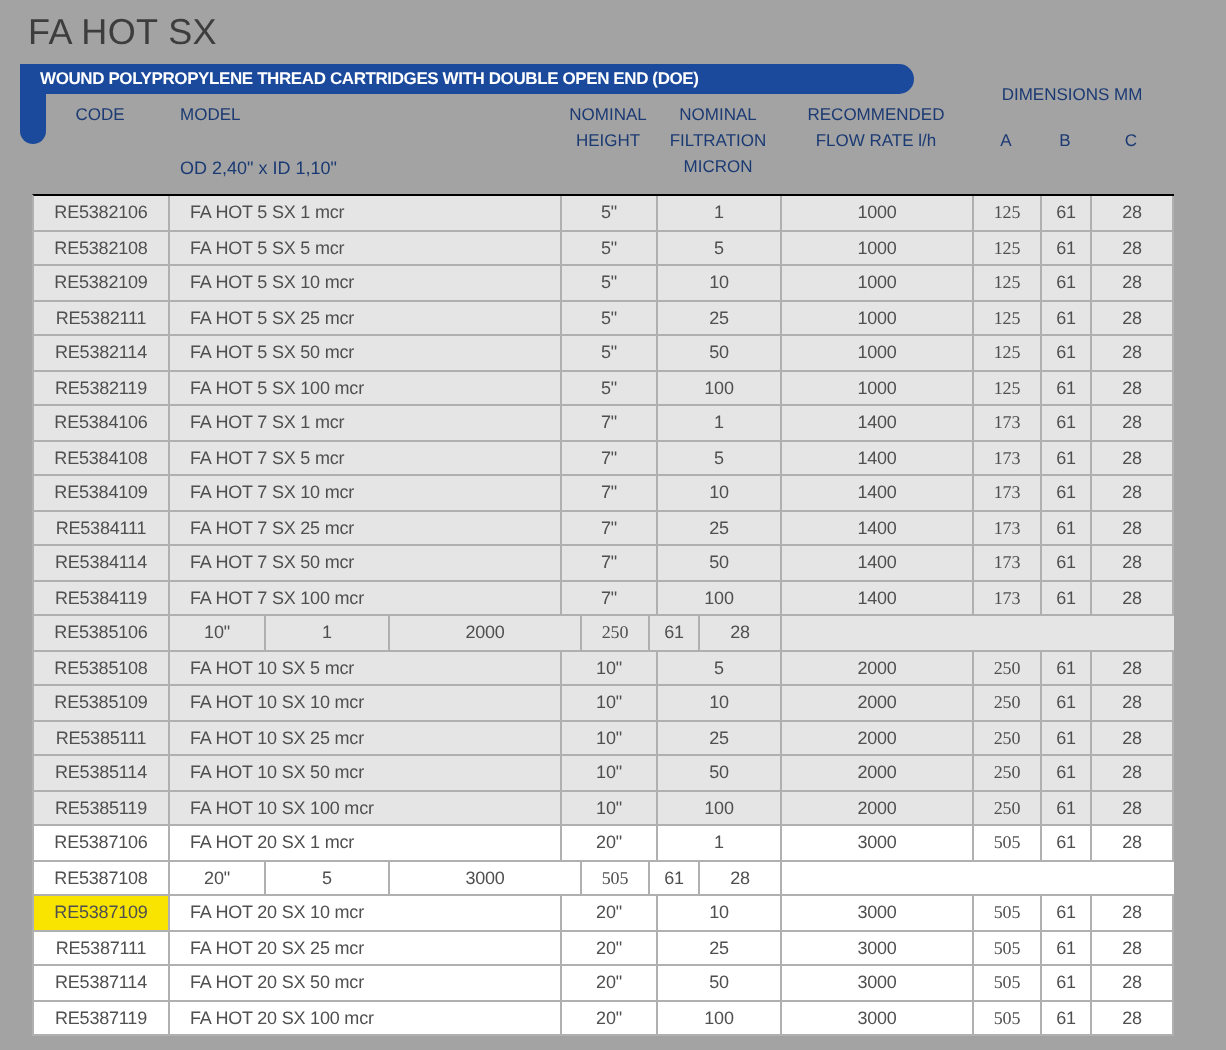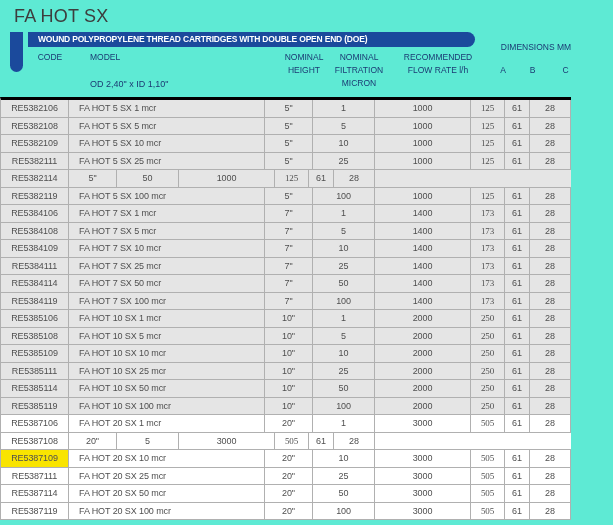--- a/index.html
+++ b/index.html
@@ -1,29 +1,29 @@
 <!DOCTYPE html>
 <html><head>
 <meta charset="utf-8">
 <style>
   html,body{margin:0;padding:0;background:#fff;}
   .page{
-    position:relative;width:613px;height:525px;background:#5eead4;overflow:hidden;
+    position:relative;width:613px;height:525px;background:#a3a3a3;overflow:hidden;
     font-family:"Liberation Sans", sans-serif;
   }
   .title{
     position:absolute;left:14px;top:6px;font-size:18px;color:#3d3d3d;
     font-weight:400;letter-spacing:0.2px;
   }
   .banner-tab{
     position:absolute;left:10px;top:32px;width:13px;height:40px;
     background:#1b4a9c;border-radius:0 0 7px 7px;
   }
   .banner{
-    position:absolute;left:28px;top:32px;width:447px;height:15px;
+    position:absolute;left:10px;top:32px;width:447px;height:15px;
     background:#1b4a9c;border-radius:0 8px 8px 0;
   }
   .banner span{
     display:block;padding-left:10px;line-height:15px;color:#ffffff;
     font-weight:bold;font-size:8.5px;letter-spacing:-0.2px;white-space:nowrap;
   }
   .hcell{
     position:absolute;color:#1b3a73;font-weight:normal;font-size:8.5px;
     line-height:13px;white-space:pre-line;text-align:center;
   }
@@ -31,22 +31,22 @@
   .h-model{left:90px;top:51px;text-align:left;}
   .h-model-sub{left:90px;top:78px;text-align:left;font-size:9px;}
   .h-height{left:280px;top:51px;width:48px;}
   .h-micron{left:328px;top:51px;width:62px;}
   .h-flow{left:390px;top:51px;width:96px;}
   .h-dims{left:486px;top:41px;width:100px;}
   .h-abc{left:486px;top:64px;width:100px;display:flex;}
   .h-abc div{line-height:13px;}
   .h-a{width:34px;} .h-b{width:25px;} .h-c{width:41px;}
   .tbody{
-    position:absolute;left:0;top:97px;width:570px;
-    border-top:3px solid #000000;border-left:1px solid #b0b0b0;
+    position:absolute;left:16px;top:97px;width:570px;
+    border-top:1px solid #000000;border-left:1px solid #b0b0b0;
   }
   .row{
     display:flex;height:17.5px;box-sizing:border-box;
     border-bottom:1px solid #b0b0b0;background:#ffffff;
   }
   .row.shaded{background:#e5e5e5;}
   .cell{
     box-sizing:border-box;border-right:1px solid #b0b0b0;
     display:flex;align-items:center;justify-content:center;
     font-size:9px;color:#4f4f4f;letter-spacing:-0.1px;white-space:nowrap;overflow:hidden;
@@ -127,20 +127,21 @@
         <div class="cell c-model">FA HOT 5 SX 25 mcr</div>
         <div class="cell c-height">5"</div>
         <div class="cell c-micron">25</div>
         <div class="cell c-flow">1000</div>
         <div class="cell c-a">125</div>
         <div class="cell c-b">61</div>
         <div class="cell c-c">28</div>
       </div>
       <div class="row shaded">
         <div class="cell c-code">RE5382114</div>
+        <div class="cell c-model">FA HOT 5 SX 50 mcr</div>
         <div class="cell c-height">5"</div>
         <div class="cell c-micron">50</div>
         <div class="cell c-flow">1000</div>
         <div class="cell c-a">125</div>
         <div class="cell c-b">61</div>
         <div class="cell c-c">28</div>
       </div>
       <div class="row shaded">
         <div class="cell c-code">RE5382119</div>
         <div class="cell c-model">FA HOT 5 SX 100 mcr</div>
@@ -206,21 +207,20 @@
         <div class="cell c-model">FA HOT 7 SX 100 mcr</div>
         <div class="cell c-height">7"</div>
         <div class="cell c-micron">100</div>
         <div class="cell c-flow">1400</div>
         <div class="cell c-a">173</div>
         <div class="cell c-b">61</div>
         <div class="cell c-c">28</div>
       </div>
       <div class="row shaded">
         <div class="cell c-code">RE5385106</div>
-        <div class="cell c-model">FA HOT 10 SX 1 mcr</div>
         <div class="cell c-height">10"</div>
         <div class="cell c-micron">1</div>
         <div class="cell c-flow">2000</div>
         <div class="cell c-a">250</div>
         <div class="cell c-b">61</div>
         <div class="cell c-c">28</div>
       </div>
       <div class="row shaded">
         <div class="cell c-code">RE5385108</div>
         <div class="cell c-model">FA HOT 10 SX 5 mcr</div>

